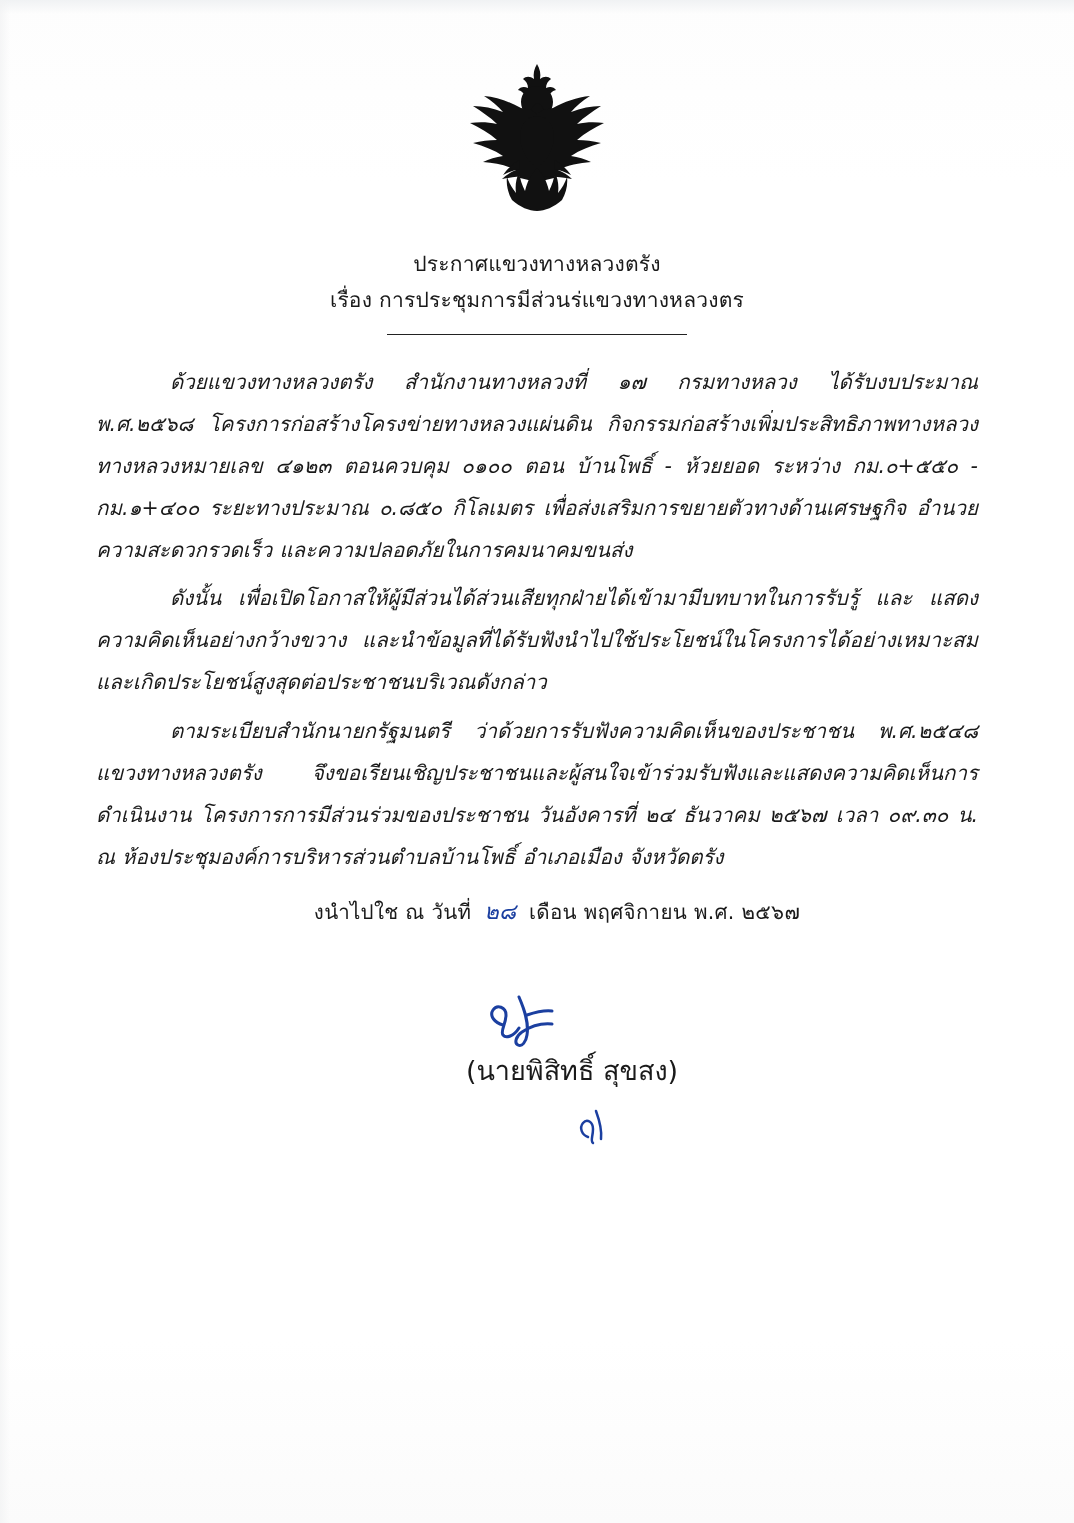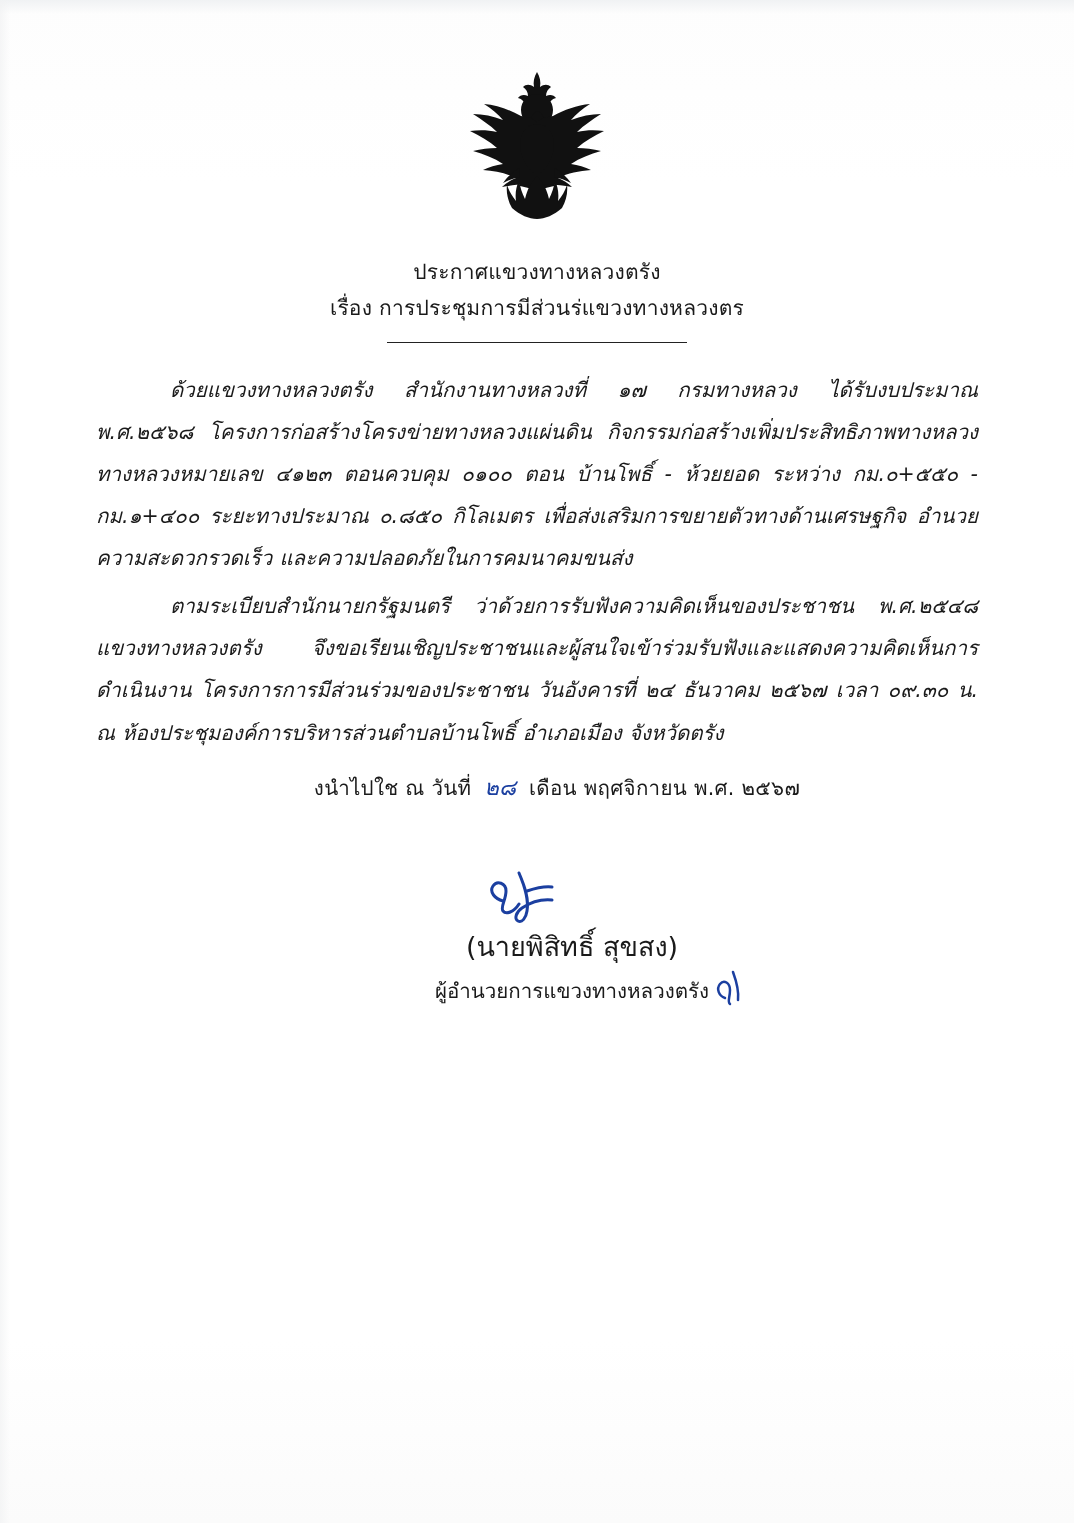--- a/index.html
+++ b/index.html
@@ -33,21 +33,21 @@
   .scan-edge-left {
     position: absolute;
     top: 0; left: 0; bottom: 0;
     width: 10px;
     background: linear-gradient(90deg, #f1f2f3 0%, rgba(255,255,255,0) 100%);
     opacity: .7;
   }
   .content {
     position: absolute;
     left: 0; right: 0; top: 0;
-    padding: 8px 96px;
+    padding: 0 96px;
   }
 
   
   .emblem-wrap {
     text-align: center;
     padding-top: 56px;
   }
   .emblem {
     display: inline-block;
     width: 180px;
@@ -179,20 +179,21 @@
     </div>
 
     <div class="heading">
       <div class="line1">ประกาศแขวงทางหลวงตรัง</div>
       <div class="line2">เรื่อง  การประชุมการมีส่วนร่แขวงทางหลวงตร</div>
       <div class="rule"></div>
     </div>
 
     <div class="body-text">
       <p class="para"><span class="indent"></span><span>ด้วยแขวงทางหลวงตรัง  สำนักงานทางหลวงที่  ๑๗  กรมทางหลวง  ได้รับงบประมาณ พ.ศ.๒๕๖๘  โครงการก่อสร้างโครงข่ายทางหลวงแผ่นดิน  กิจกรรมก่อสร้างเพิ่มประสิทธิภาพทางหลวง ทางหลวงหมายเลข ๔๑๒๓ ตอนควบคุม ๐๑๐๐ ตอน บ้านโพธิ์ - ห้วยยอด ระหว่าง กม.๐+๕๕๐ - กม.๑+๔๐๐ ระยะทางประมาณ  ๐.๘๕๐  กิโลเมตร  เพื่อส่งเสริมการขยายตัวทางด้านเศรษฐกิจ อำนวยความสะดวกรวดเร็ว  และความปลอดภัยในการคมนาคมขนส่ง</span></p>
+      <p class="para"><span class="indent"></span><span>ดังนั้น  เพื่อเปิดโอกาสให้ผู้มีส่วนได้ส่วนเสียทุกฝ่ายได้เข้ามามีบทบาทในการรับรู้  และ แสดงความคิดเห็นอย่างกว้างขวาง  และนำข้อมูลที่ได้รับฟังนำไปใช้ประโยชน์ในโครงการได้อย่างเหมาะสม และเกิดประโยชน์สูงสุดต่อประชาชนบริเวณดังกล่าว</span></p>
       <p class="para"><span class="indent"></span><span>ตามระเบียบสำนักนายกรัฐมนตรี  ว่าด้วยการรับฟังความคิดเห็นของประชาชน พ.ศ.๒๕๔๘ แขวงทางหลวงตรัง  จึงขอเรียนเชิญประชาชนและผู้สนใจเข้าร่วมรับฟังและแสดงความคิดเห็นการดำเนินงาน โครงการการมีส่วนร่วมของประชาชน  วันอังคารที่  ๒๔  ธันวาคม  ๒๕๖๗  เวลา  ๐๙.๓๐  น. ณ  ห้องประชุมองค์การบริหารส่วนตำบลบ้านโพธิ์  อำเภอเมือง  จังหวัดตรัง</span></p>
     </div>
 
     <div class="date-line">
       <span>งนำไปใช  ณ  วันที่</span>
       <span class="hand-date">๒๘</span>
       <span>เดือน</span>
       <span>พฤศจิกายน</span>
       <span>พ.ศ.</span>
       <span>๒๕๖๗</span>
@@ -203,21 +204,20 @@
         <svg width="150" height="70" viewBox="0 0 150 70" aria-hidden="true">
           <g fill="none" stroke="#1b3fa0" stroke-width="3" stroke-linecap="round" stroke-linejoin="round">
             <path d="M36 40 c-8 -2 -14 -9 -10 -15 c4 -6 13 -3 13 5 c0 9 -6 16 -3 20 c3 4 11 1 16 -7"></path>
             <path d="M52 12 c6 14 10 26 8 38 c-1 7 -5 12 -9 10 c-4 -2 -2 -9 4 -13 c9 -6 20 -9 30 -8"></path>
             <path d="M60 30 c9 -3 17 -5 25 -4"></path>
           </g>
         </svg>
       </div>
       <div class="sign-name">(นายพิสิทธิ์  สุขสง)</div>
       <div class="sign-title">
-        <span>ผู้อำนวยการแขวงทางหลวงตรัง</span>
         <span class="sign-initial">
           <svg width="44" height="38" viewBox="0 0 44 38" aria-hidden="true">
             <g fill="none" stroke="#1b3fa0" stroke-width="2.5" stroke-linecap="round">
               <path d="M14 30 c-6 -2 -9 -9 -5 -14 c4 -5 10 -1 10 6 c0 8 -3 12 0 14"></path>
               <path d="M22 4 c4 11 6 20 5 28"></path>
             </g>
           </svg>
         </span>
       </div>
     </div>

